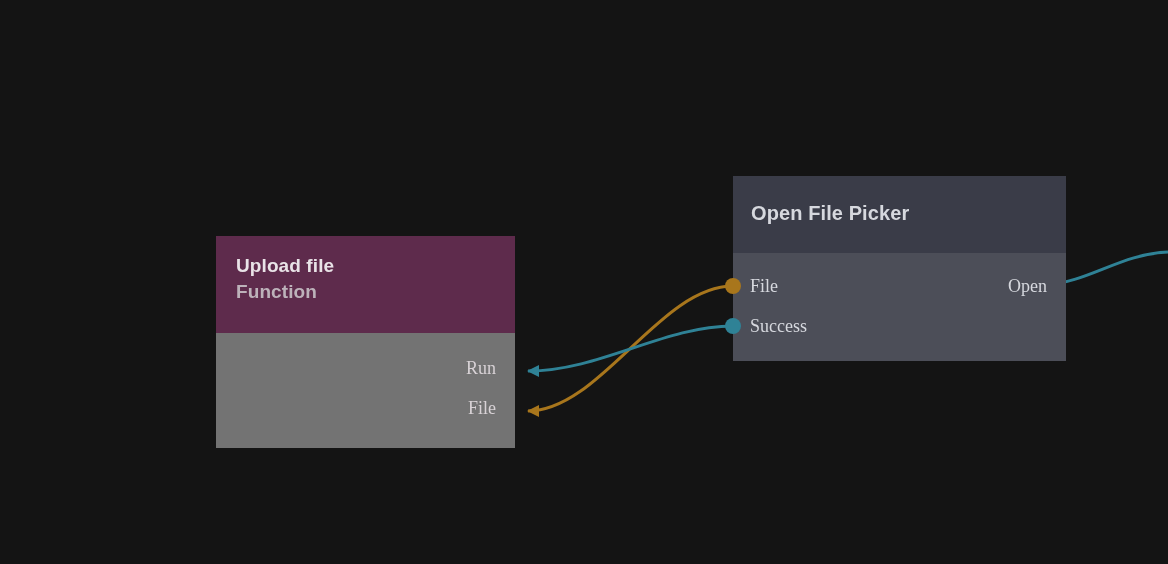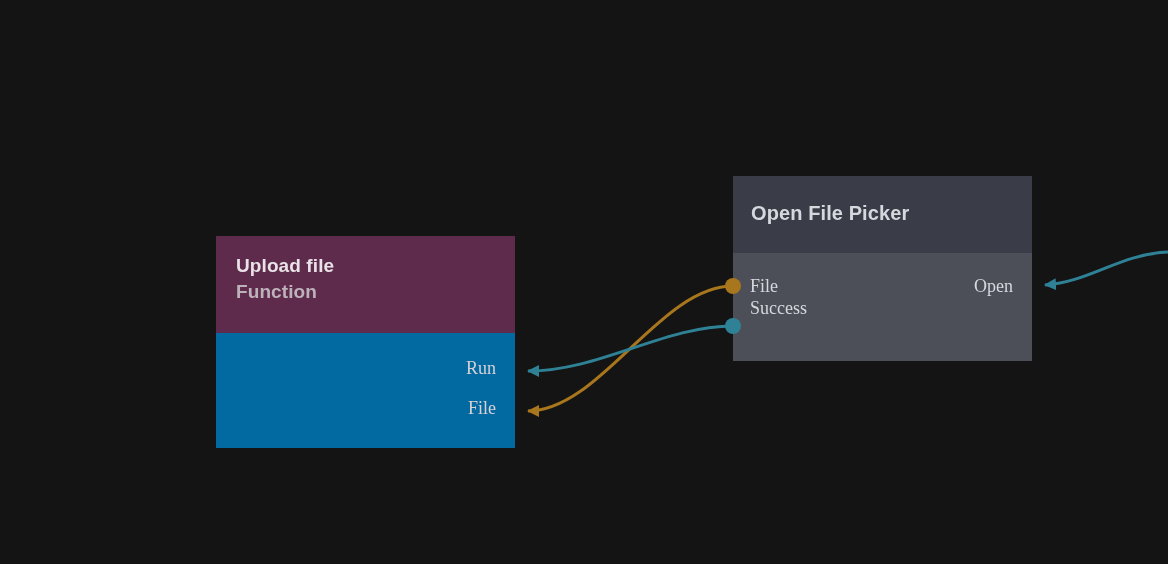--- a/index.html
+++ b/index.html
@@ -43,41 +43,41 @@
 
   
   .node-function { left: 216px; top: 236px; width: 299px; height: 272px; }
   .node-function .node-header {
     height: 97px;
     background: #5e2b4c;
     padding: 17px 0 0 20px;
   }
   .node-function .node-body {
     height: 115px;
-    background: #0369a1;
+    background: #737373;
   }
   .title-main {
     display: block;
     font-size: 19px;
     font-weight: bold;
     color: #e9e3e7;
     line-height: 26px;
     letter-spacing: .1px;
   }
   .title-sub {
     display: block;
     font-size: 19px;
     font-weight: bold;
     color: #bdb2ba;
     line-height: 26px;
     letter-spacing: .1px;
   }
 
   
-  .node-action { left: 733px; top: 176px; width: 299px; height: 185px; }
+  .node-action { left: 733px; top: 176px; width: 333px; height: 185px; }
   .node-action .node-header {
     height: 77px;
     background: #3a3c48;
     padding: 24px 0 0 18px;
   }
   .node-action .node-body {
     height: 108px;
     background: #4c4e58;
   }
   .title-action {
@@ -148,21 +148,21 @@
   </div>
 
   <div class="node node-action">
     <div class="node-header">
       <span class="title-action">Open File Picker</span>
     </div>
     <div class="node-body">
       <div class="port-row in" style="top:22px;">
         <span>File</span>
       </div>
-      <div class="port-row in" style="top:44px;">
+      <div class="port-row in" style="top:62px;">
         <span>Success</span>
       </div>
       <div class="port-row out" style="top:22px;">
         <span>Open</span>
       </div>
     </div>
   </div>
 
   <div class="port-dot" style="left:725px; top:278px; background:#a8761c;"></div>
   <div class="port-dot" style="left:725px; top:318px; background:#2f8296;"></div>

